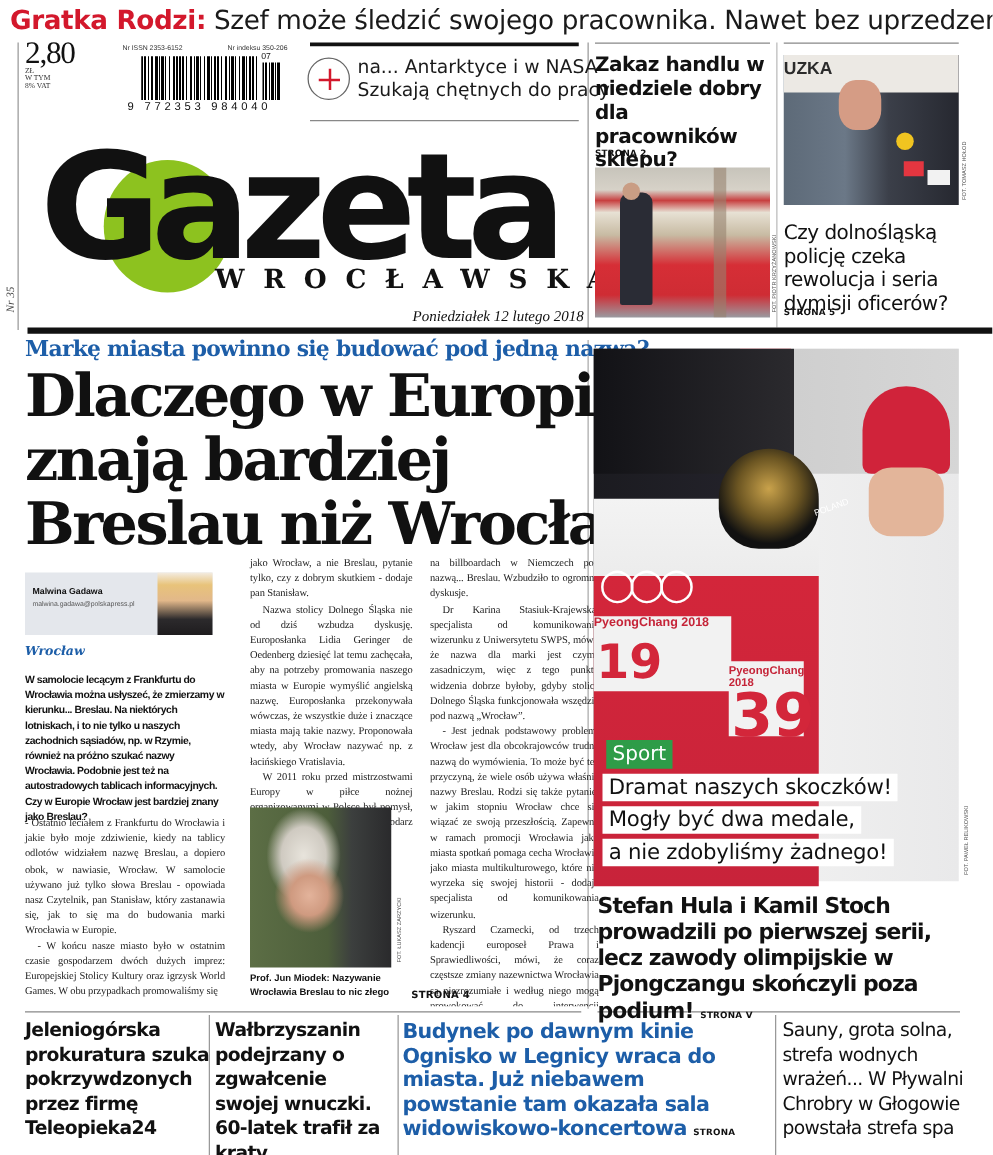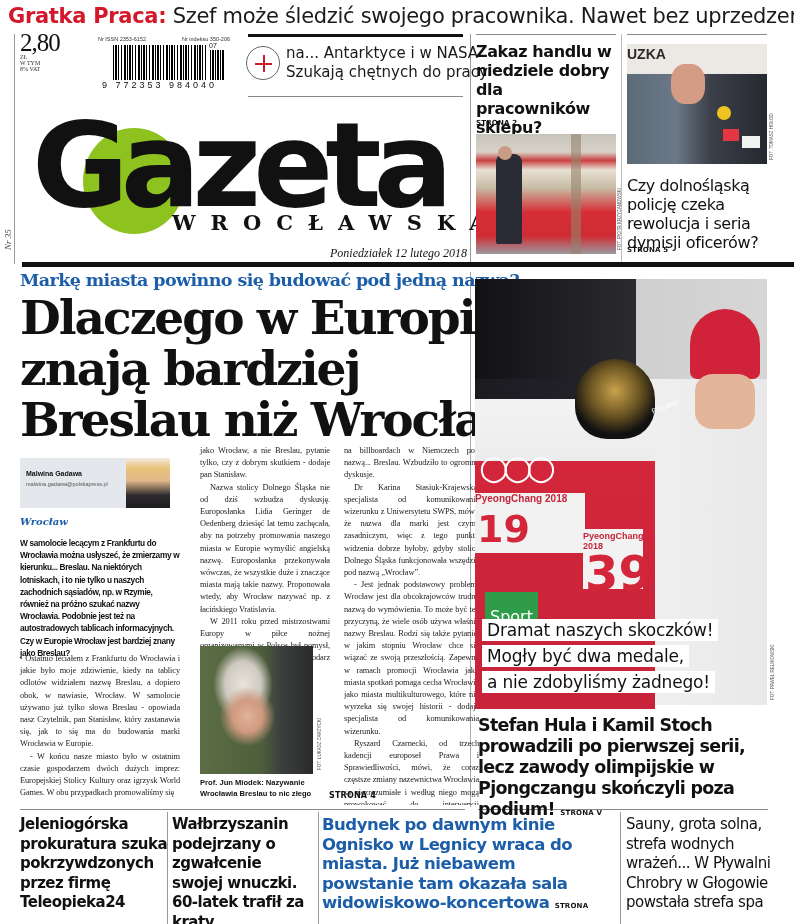--- a/index.html
+++ b/index.html
@@ -70,37 +70,37 @@
 #sport-photo .hat{position:absolute;left:215px;top:30px;width:70px;height:70px;border-radius:50% 50% 10% 10%;background:#d0233a}
 #sport-photo .face{position:absolute;left:220px;top:95px;width:60px;height:55px;background:#e3b59a;border-radius:30%}
 #sport-photo .rings{position:absolute;left:4px;top:168px;font-size:34px;color:#fff;letter-spacing:-6px;font-family:"DejaVu Sans",sans-serif}
 #sport-photo .bib1{position:absolute;left:0;top:214px;width:110px;height:60px;background:#f2f2f2}
 #sport-photo .bib1 span{position:absolute;left:2px;top:14px;font-size:38px;font-weight:bold;color:#d3263a;font-family:"DejaVu Sans",sans-serif}
 #sport-photo .bib1 i{position:absolute;left:0;top:0;font-style:normal;font-size:10px;color:#c52438;font-weight:bold}
 #sport-photo .bib2{position:absolute;left:108px;top:250px;width:60px;height:60px;background:#f2f2f2}
 #sport-photo .bib2 span{position:absolute;left:2px;top:16px;font-size:48px;font-weight:bold;color:#d3263a;font-family:"DejaVu Sans",sans-serif}
 #sport-photo .bib2 i{position:absolute;left:0;top:2px;font-style:normal;font-size:9px;color:#c52438;font-weight:bold}
 #photo-credit-sport{left:770px;top:700px;font-size:4.5px;color:#555;transform:rotate(-90deg);transform-origin:left top;white-space:nowrap}
-#sport-tag{left:485px;top:592px;background:#2e9c48;color:#fff;font-size:16px;padding:15px 5px 2px 5px;line-height:20px}
+#sport-tag{left:485px;top:592px;background:#2e9c48;color:#fff;font-size:16px;padding:1px 5px 2px 5px;line-height:20px}
 .sport-line{position:absolute;left:482px;background:#fff;color:#111;font-size:17px;line-height:22px;padding:0 5px;white-space:nowrap;letter-spacing:-0.2px}
 #sport-headline{left:478px;top:715px;width:300px;font-size:17.5px;font-weight:bold;line-height:21px;letter-spacing:-0.7px}
 #sport-headline .s{font-size:7px;letter-spacing:0.2px}
 
 .bt{position:absolute;font-size:15px;line-height:19.5px;font-weight:bold;letter-spacing:-0.5px;color:#111}
 #bottom-1{left:20px;top:815px;width:150px}
 #bottom-2{left:172px;top:815px;width:140px}
 #bottom-3{left:322px;top:815px;width:270px;color:#1d5ea8;font-size:16.5px;line-height:19.5px;letter-spacing:-0.5px}
 #bottom-4{left:626px;top:815px;width:160px;font-weight:normal;font-size:15px;letter-spacing:-0.5px}
 #bottom-4{font-weight:bold}
 </style>
 </head>
 <body>
 
 <div id="top-banner" class="abs sans">
-  <span class="lbl">Gratka Praca:</span>
+  <span class="lbl">Gratka Rodzi:</span>
   <span class="txt">Szef może śledzić swojego pracownika. Nawet bez uprzedzenia...</span>
   
 </div>
 
 <div class="vline" style="left:14px;top:34px;height:230px"></div>
 <div class="vline" style="left:470px;top:34px;height:230px"></div>
 <div class="vline" style="left:621px;top:34px;height:228px;background:#bbb"></div>
 <div class="vline" style="left:470px;top:272px;height:535px;background:#aaa"></div>
 <div class="vline" style="left:167px;top:812px;height:112px"></div>
 <div class="vline" style="left:318px;top:812px;height:112px"></div>

